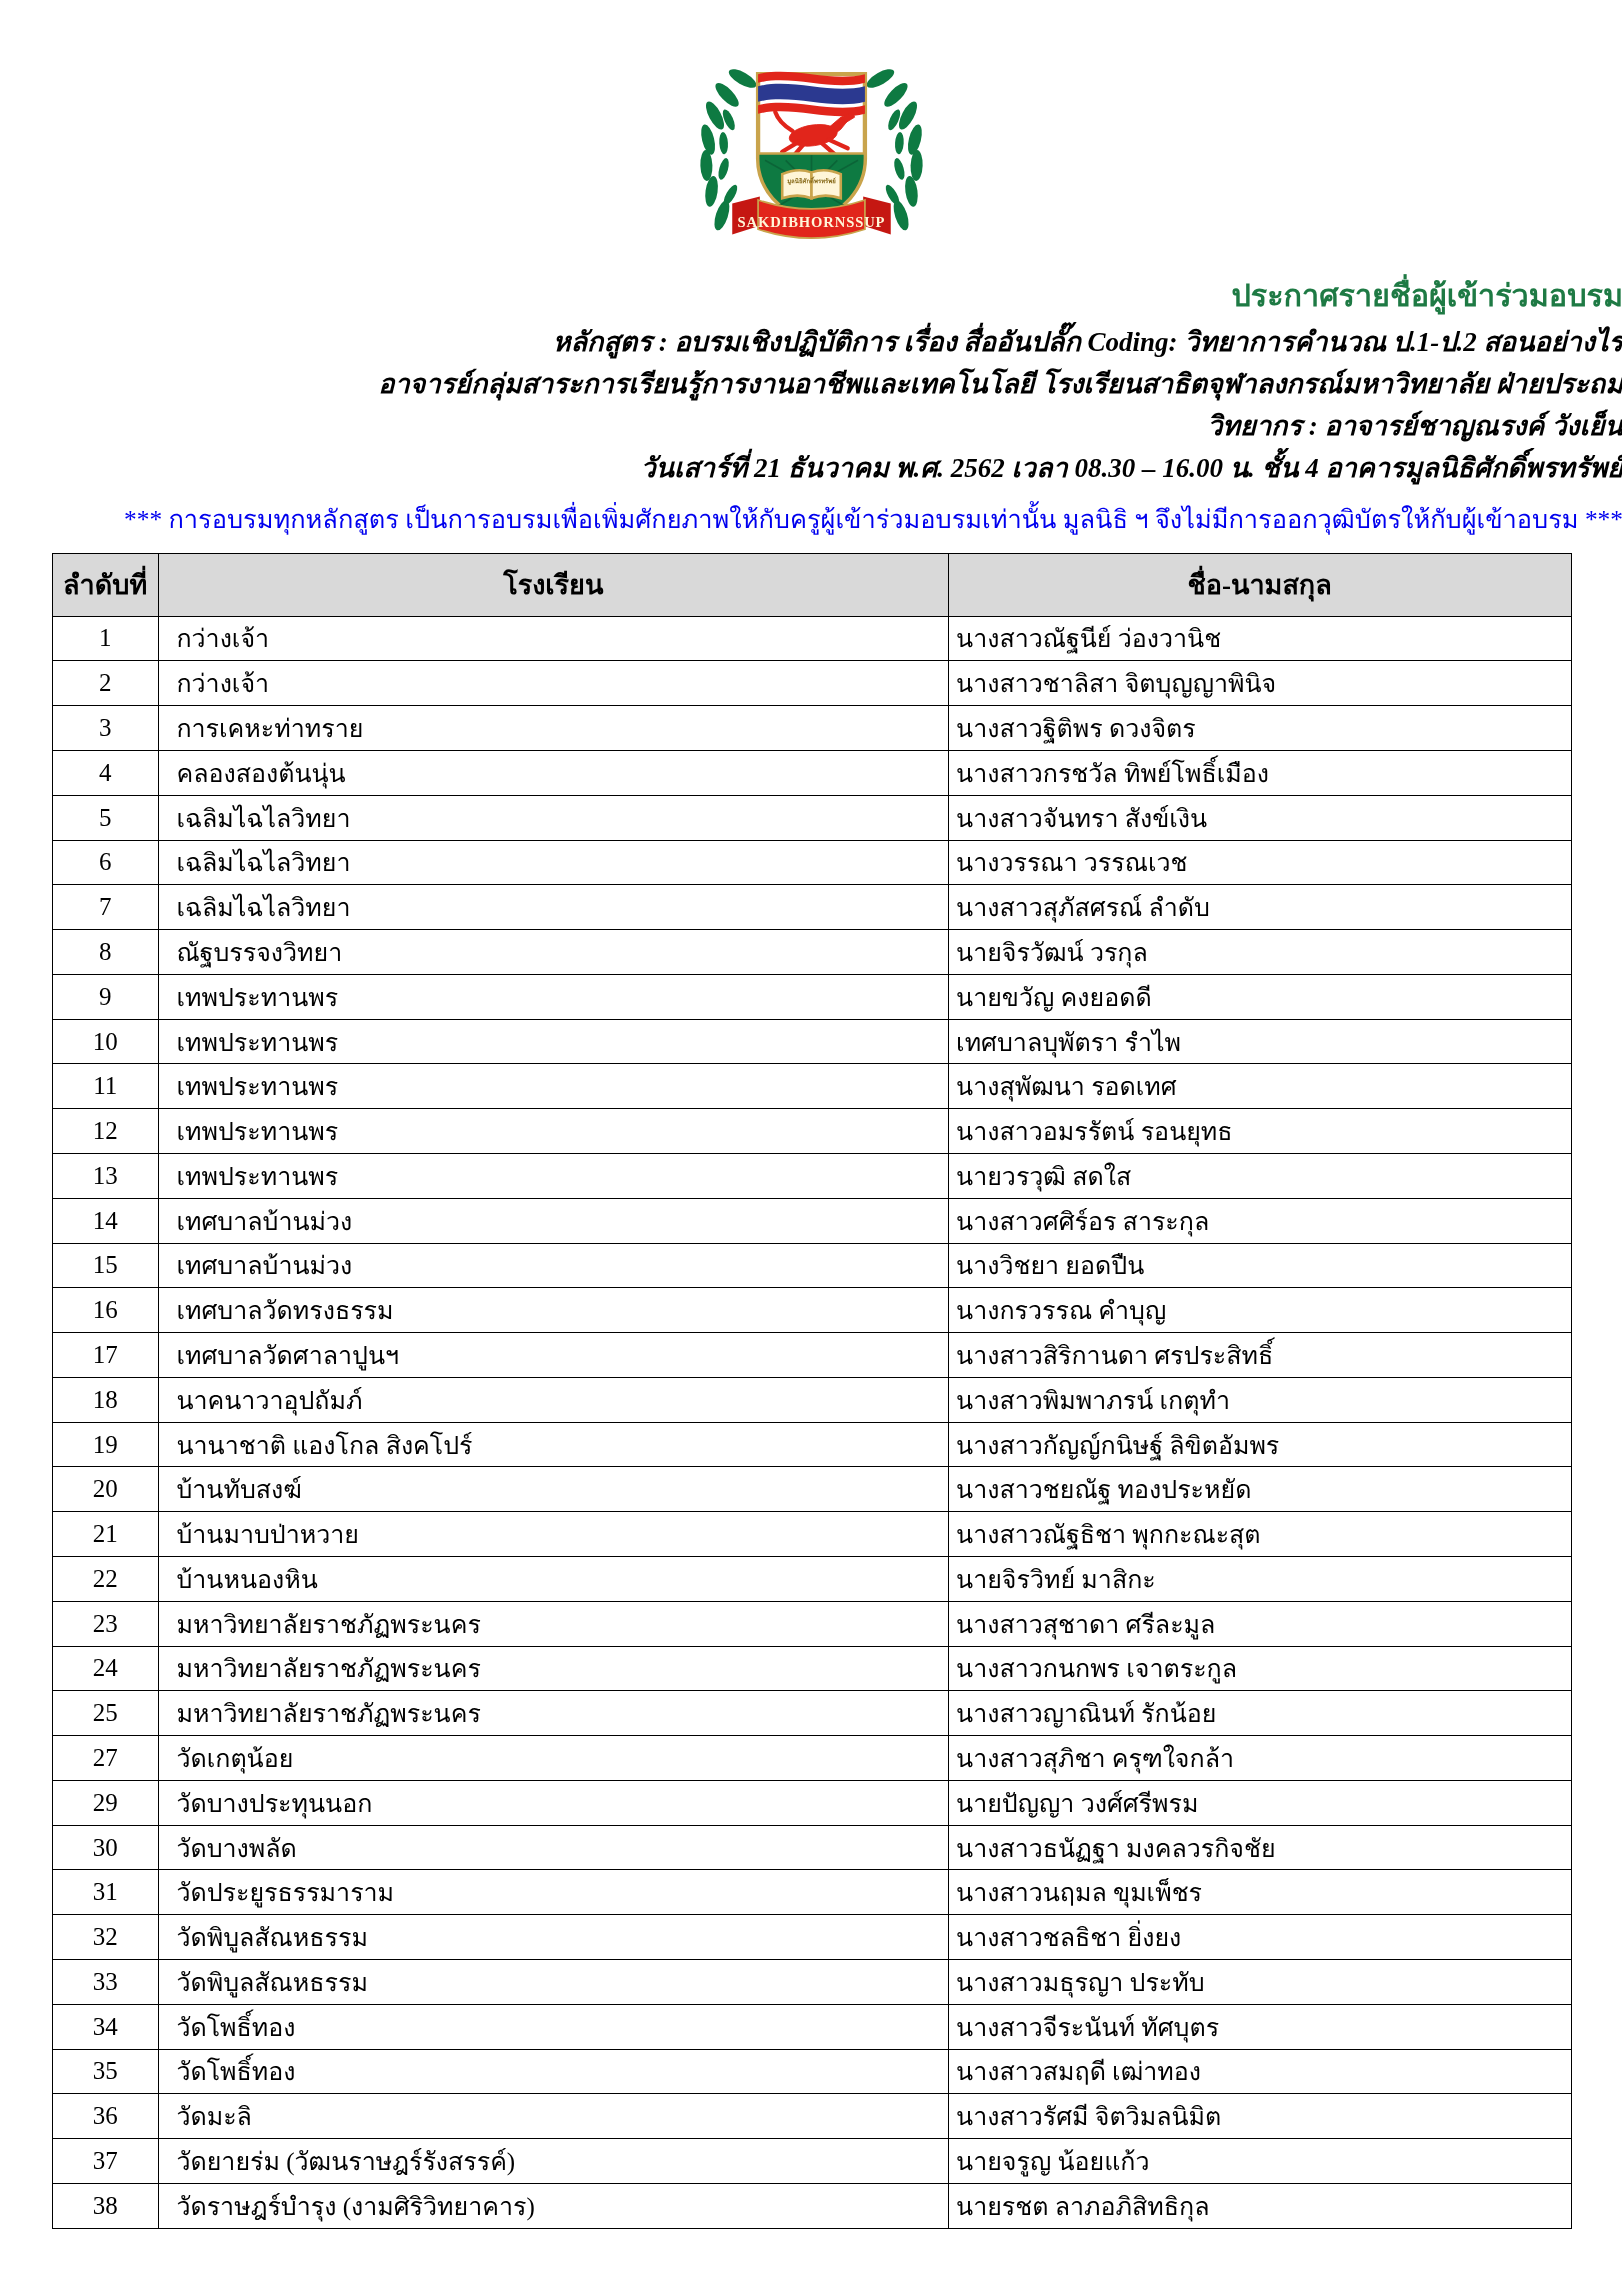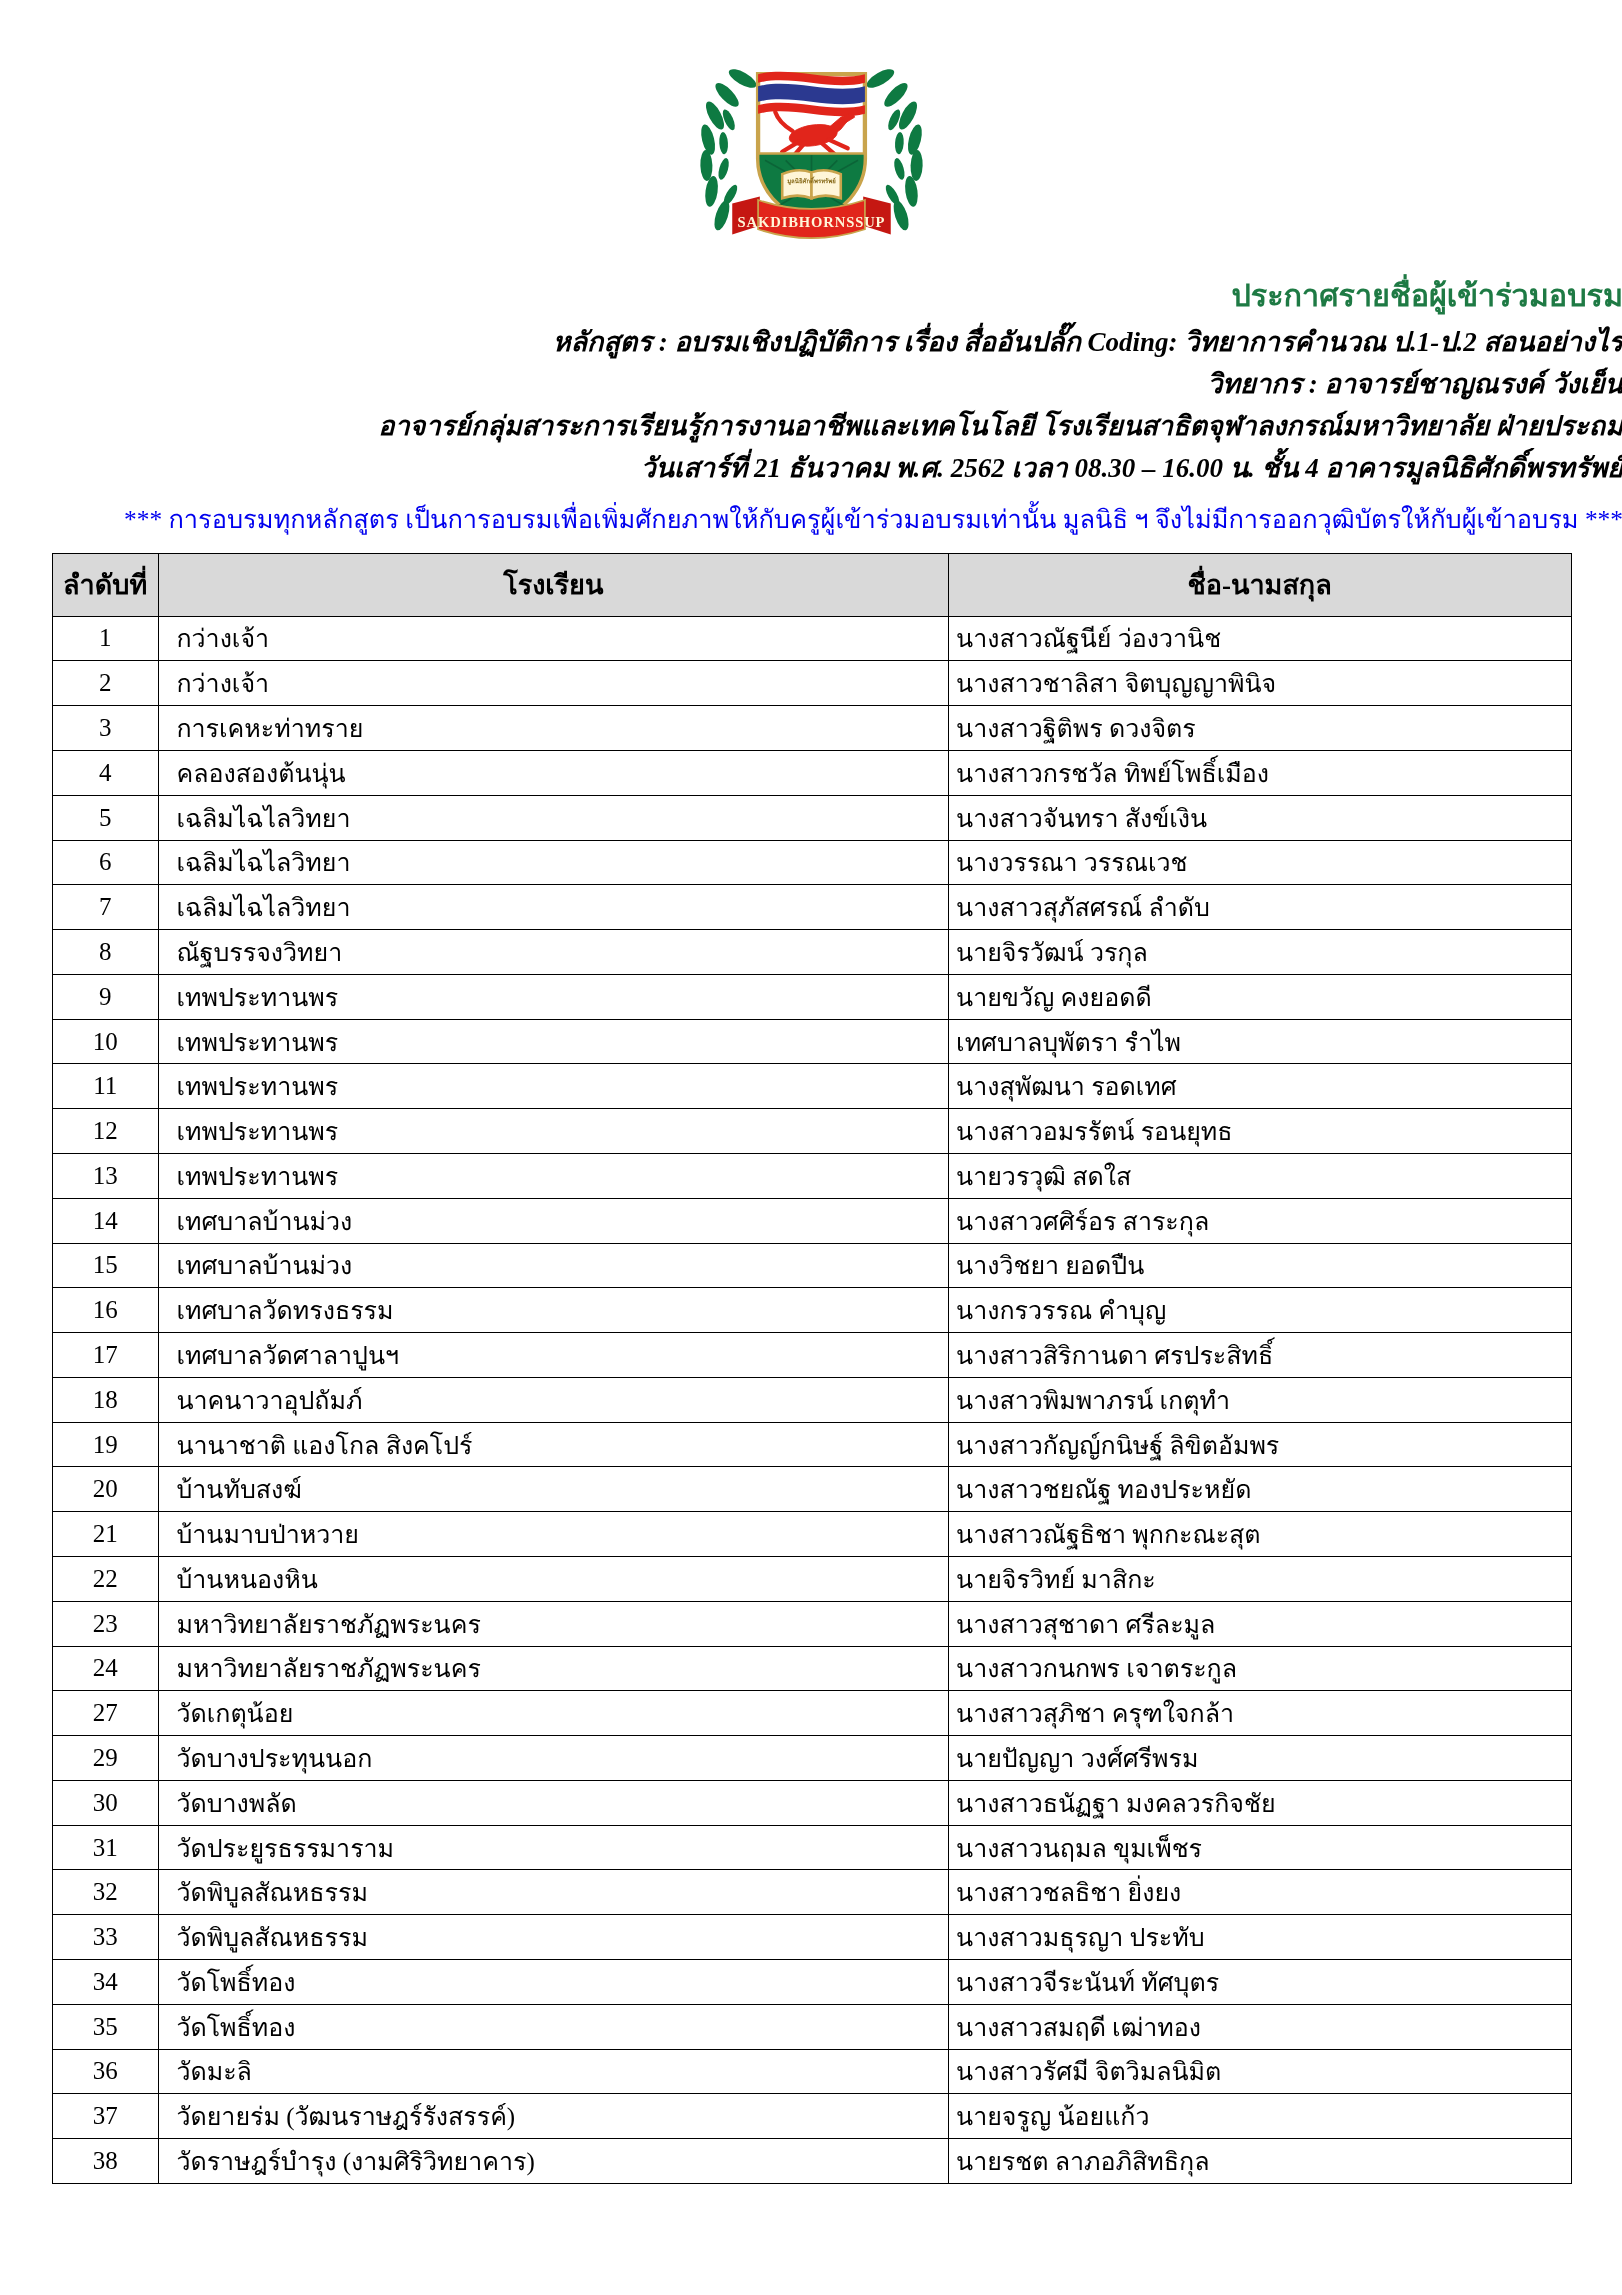--- a/index.html
+++ b/index.html
@@ -126,22 +126,22 @@
         <polygon points="58,192 90,184 90,218 58,228" fill="#C51712"></polygon>
         <polygon points="242,192 210,184 210,218 242,228" fill="#C51712"></polygon>
         <path d="M88,188 C130,202 170,202 212,188 L212,222 C170,236 130,236 88,222 Z" fill="#E1251B" stroke="#C9A44C" stroke-width="2"></path>
         <text x="150" y="219" text-anchor="middle" font-size="17" fill="#FFF6D8" font-family="Liberation Serif, serif" font-weight="bold" letter-spacing="1">SAKDIBHORNSSUP</text>
       </g>
     </svg>
   </div>
 
   <div class="doc-title center">ประกาศรายชื่อผู้เข้าร่วมอบรม</div>
   <div class="header-line center">หลักสูตร : อบรมเชิงปฏิบัติการ เรื่อง สื่ออันปลั๊ก Coding: วิทยาการคำนวณ ป.1-ป.2 สอนอย่างไร</div>
+  <div class="header-line center">อาจารย์กลุ่มสาระการเรียนรู้การงานอาชีพและเทคโนโลยี โรงเรียนสาธิตจุฬาลงกรณ์มหาวิทยาลัย ฝ่ายประถม</div>
   <div class="header-line center">วิทยากร : อาจารย์ชาญณรงค์ วังเย็น</div>
-  <div class="header-line center">อาจารย์กลุ่มสาระการเรียนรู้การงานอาชีพและเทคโนโลยี โรงเรียนสาธิตจุฬาลงกรณ์มหาวิทยาลัย ฝ่ายประถม</div>
   <div class="header-line center">วันเสาร์ที่ 21 ธันวาคม พ.ศ. 2562   เวลา 08.30 – 16.00 น.  ชั้น 4 อาคารมูลนิธิศักดิ์พรทรัพย์</div>
   <div class="notice-line center">*** การอบรมทุกหลักสูตร เป็นการอบรมเพื่อเพิ่มศักยภาพให้กับครูผู้เข้าร่วมอบรมเท่านั้น มูลนิธิ ฯ จึงไม่มีการออกวุฒิบัตรให้กับผู้เข้าอบรม ***</div>
 
   <table class="participants">
     <colgroup>
       <col class="c-order">
         <col class="c-school">
         <col class="c-name">
     </colgroup>
     <thead>
@@ -266,20 +266,25 @@
           <td class="order-cell">23</td>
           <td class="school-cell">มหาวิทยาลัยราชภัฏพระนคร</td>
           <td class="name-cell">นางสาวสุชาดา  ศรีละมูล</td>
         </tr>
         <tr>
           <td class="order-cell">24</td>
           <td class="school-cell">มหาวิทยาลัยราชภัฏพระนคร</td>
           <td class="name-cell">นางสาวกนกพร  เจาตระกูล</td>
         </tr>
         <tr>
+          <td class="order-cell">25</td>
+          <td class="school-cell">มหาวิทยาลัยราชภัฏพระนคร</td>
+          <td class="name-cell">นางสาวญาณินท์  รักน้อย</td>
+        </tr>
+        <tr>
           <td class="order-cell">27</td>
           <td class="school-cell">วัดเกตุน้อย</td>
           <td class="name-cell">นางสาวสุภิชา  ครุฑใจกล้า</td>
         </tr>
         <tr>
           <td class="order-cell">29</td>
           <td class="school-cell">วัดบางประทุนนอก</td>
           <td class="name-cell">นายปัญญา  วงศ์ศรีพรม</td>
         </tr>
         <tr>

